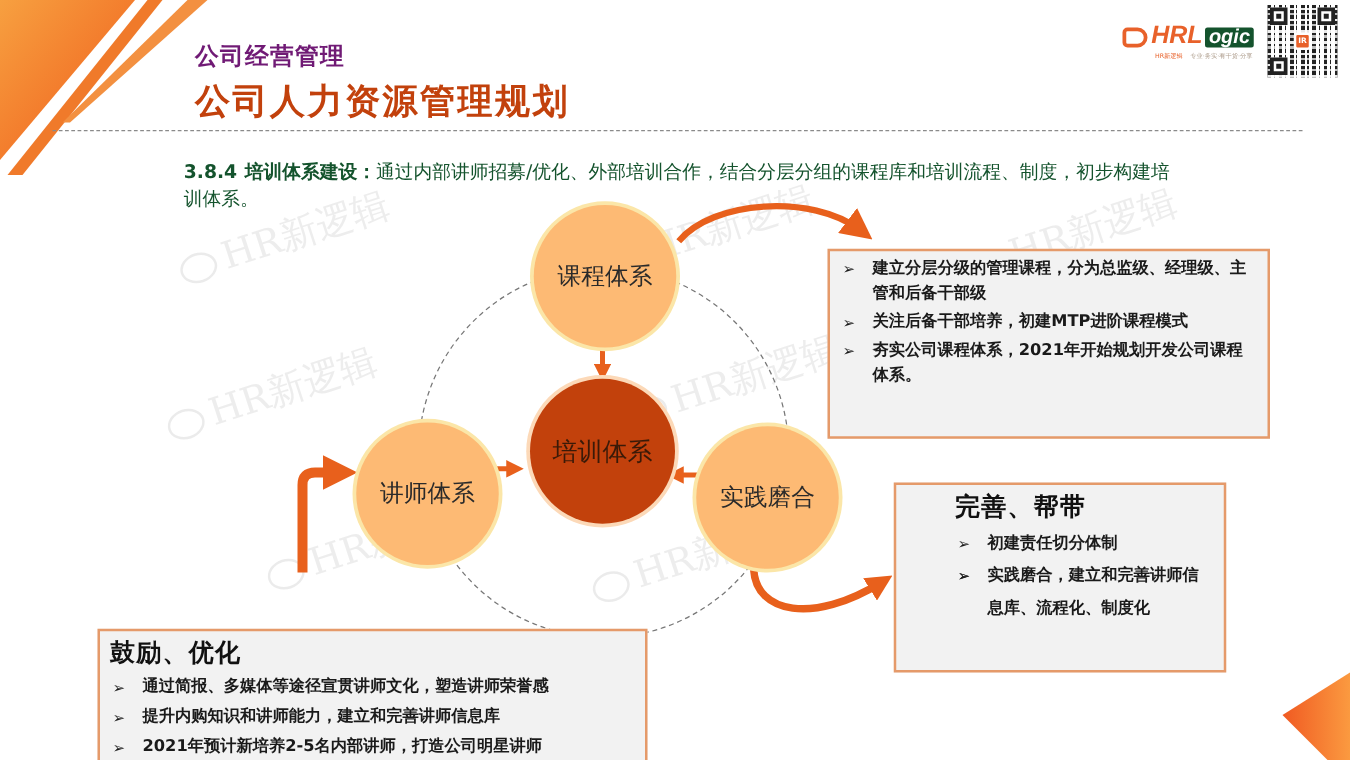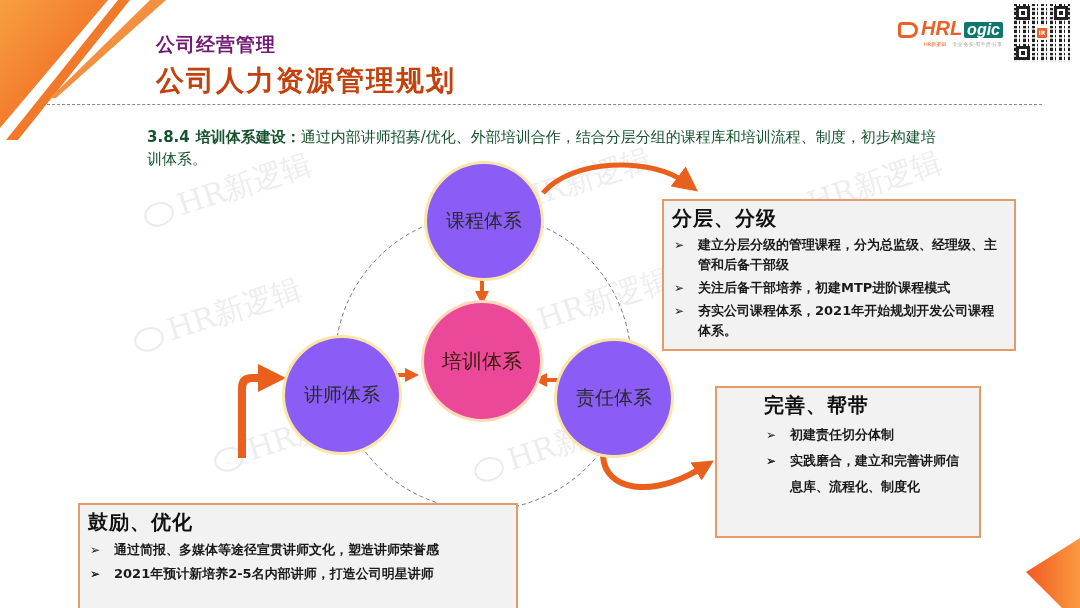--- a/index.html
+++ b/index.html
@@ -9,21 +9,21 @@
   .corner-tl { position: absolute; left: 0; top: 0; width: 200px; height: 140px; }
   .corner-br { position: absolute; right: 0; bottom: 0; width: 70px; height: 90px; }
 
   .section-title { position: absolute; left: 156px; top: 32px; font-size: 19px; font-weight: bold; color: #701a75; letter-spacing: 1px; }
   .main-title { position: absolute; left: 156px; top: 62px; font-size: 28px; font-weight: bold; color: #c2410c; letter-spacing: 2px; }
   .dash-line { position: absolute; left: 42px; top: 104px; width: 1000px; border-top: 1.5px dashed #8a8a8a; }
 
   .logo { position: absolute; left: 898px; top: 18px; width: 112px; }
   .logo-main { display: flex; align-items: flex-end; color: #e8612a; font-weight: bold; font-size: 20px; font-family: "Liberation Sans", sans-serif; font-style: italic; line-height: 1; }
   .logo-ir { display: inline-block; width: 20px; height: 16px; border: 3px solid #e8612a; border-radius: 4px 8px 8px 4px; margin-right: 3px; }
-  .logo-box { background: #0f766e; color: #fff; padding: 0 3px; margin-left: 2px; border-radius: 2px; font-size: 16px; }
+  .logo-box { background: #14532d; color: #fff; padding: 0 3px; margin-left: 2px; border-radius: 2px; font-size: 16px; }
   .logo-sub { display: flex; gap: 6px; margin-top: 3px; padding-left: 26px; font-size: 5px; color: #e8612a; }
   .logo-sub .muted { color: #b0a090; }
 
   .qr { position: absolute; left: 1014px; top: 4px; width: 56px; height: 58px; background:
     repeating-linear-gradient(90deg, #222 0 3px, #fff 3px 5px, #222 5px 6px, #fff 6px 9px),
     #fff; }
   .qr-mask { position: absolute; inset: 0; background:
     repeating-linear-gradient(0deg, rgba(255,255,255,0.9) 0 2px, transparent 2px 5px, rgba(255,255,255,0.7) 5px 7px, transparent 7px 9px); }
   .qr-finder { position: absolute; width: 14px; height: 14px; border: 3px solid #222; background: #fff; }
   .qr-finder::after { content: ""; position: absolute; left: 2px; top: 2px; width: 4px; height: 4px; background: #222; }
@@ -32,22 +32,22 @@
   .intro { position: absolute; left: 147px; top: 126px; width: 800px; font-size: 15px; line-height: 22px; color: #14532d; }
   .intro-num { font-weight: bold; font-size: 15px; margin-right: 6px; }
   .intro-label { font-weight: bold; }
 
   .watermark { position: absolute; color: rgba(190,190,190,0.28); font-family: "DejaVu Serif", serif; font-size: 30px; transform: rotate(-18deg); white-space: nowrap; pointer-events: none; }
   .wm-icon { display: inline-block; width: 30px; height: 24px; border: 2px solid rgba(190,190,190,0.3); border-radius: 50%; margin-right: 6px; vertical-align: middle; }
 
   .diagram-svg { position: absolute; left: 0; top: 0; }
 
   .circle { position: absolute; border-radius: 50%; display: flex; align-items: center; justify-content: center; font-size: 19px; color: #2a2a2a; }
-  .circle.sub { width: 114px; height: 114px; background: #8b5cf6; box-shadow: 0 0 0 3px #fbe6a8; }
-  .circle.center { width: 116px; height: 116px; background: #ec4899; box-shadow: 0 0 0 3px #fcd9b8; font-size: 20px; color: #3a1a08; }
+  .circle.sub { width: 114px; height: 114px; background: #fdba74; box-shadow: 0 0 0 3px #fbe6a8; }
+  .circle.center { width: 116px; height: 116px; background: #c2410c; box-shadow: 0 0 0 3px #fcd9b8; font-size: 20px; color: #3a1a08; }
 
   .box { position: absolute; background: #f2f2f2; border: 2px solid #e59a6a; padding: 4px 8px 6px 8px; }
   .box-title { font-size: 20px; font-weight: bold; color: #111; margin-bottom: 3px; letter-spacing: 1px; }
   .box-list { list-style: none; }
   .box-list li { position: relative; padding-left: 26px; font-size: 13px; font-weight: bold; color: #1a1a1a; line-height: 20px; margin-bottom: 3px; }
   .bullet { position: absolute; left: 2px; top: 0; font-size: 12px; font-weight: bold; }
 </style>
 </head>
 <body>
 
@@ -128,41 +128,40 @@
 
   <path d="M543,193 C570,160 650,155 688,184" fill="none" stroke="#e8601c" stroke-width="5" marker-end="url(#ah)"></path>
 
   <path d="M242,458 L242,388 Q242,378 252,378 L272,378" fill="none" stroke="#e8601c" stroke-width="8" marker-end="url(#ahs)"></path>
 
   <path d="M603,456 C605,490 650,500 705,466" fill="none" stroke="#e8601c" stroke-width="6" marker-end="url(#ahs)"></path>
 </svg>
 
 <div class="circle sub" style="left:427px;top:164px;">课程体系</div>
 <div class="circle sub" style="left:285px;top:338px;">讲师体系</div>
-<div class="circle sub" style="left:557px;top:341px;">责任体系</div>
+<div class="circle sub" style="left:557px;top:341px;">实践磨合</div>
 <div class="circle center" style="left:424px;top:303px;">培训体系</div>
 
 <div class="box" style="left:662px;top:199px;width:354px;height:152px;">
-  <div class="box-title">分层、分级</div>
   <ul class="box-list">
     <li><span class="bullet">➢</span><span>建立分层分级的管理课程，分为总监级、经理级、主管和后备干部级</span></li>
     <li><span class="bullet">➢</span><span>关注后备干部培养，初建MTP进阶课程模式</span></li>
     <li><span class="bullet">➢</span><span>夯实公司课程体系，2021年开始规划开发公司课程体系。</span></li>
   </ul>
 </div>
 
 <div class="box" style="left:715px;top:386px;width:266px;height:152px;padding-left:47px;">
   <div class="box-title">完善、帮带</div>
   <ul class="box-list">
     <li style="line-height:26px;margin-bottom:0;"><span class="bullet">➢</span><span>初建责任切分体制</span></li>
     <li style="line-height:26px;margin-bottom:0;"><span class="bullet">➢</span></li>
     <li style="line-height:26px;margin-bottom:0;"><span class="bullet">➢</span><span>实践磨合，建立和完善讲师信息库、流程化、制度化</span></li>
   </ul>
 </div>
 
 <div class="box" style="left:78px;top:460px;width:440px;height:126px;margin-top:43px;">
   <div class="box-title">鼓励、优化</div>
   <ul class="box-list">
     <li style="line-height:22px;margin-bottom:2px;"><span class="bullet">➢</span><span>通过简报、多媒体等途径宣贯讲师文化，塑造讲师荣誉感</span></li>
-    <li style="line-height:22px;margin-bottom:2px;"><span class="bullet">➢</span></li>
+    <li style="line-height:22px;margin-bottom:2px;"><span class="bullet">➢</span><span>提升内购知识和讲师能力，建立和完善讲师信息库</span></li>
     <li style="line-height:22px;margin-bottom:2px;"><span class="bullet">➢</span><span>2021年预计新培养2-5名内部讲师，打造公司明星讲师</span></li>
   </ul>
 </div>
 
 </body></html>

